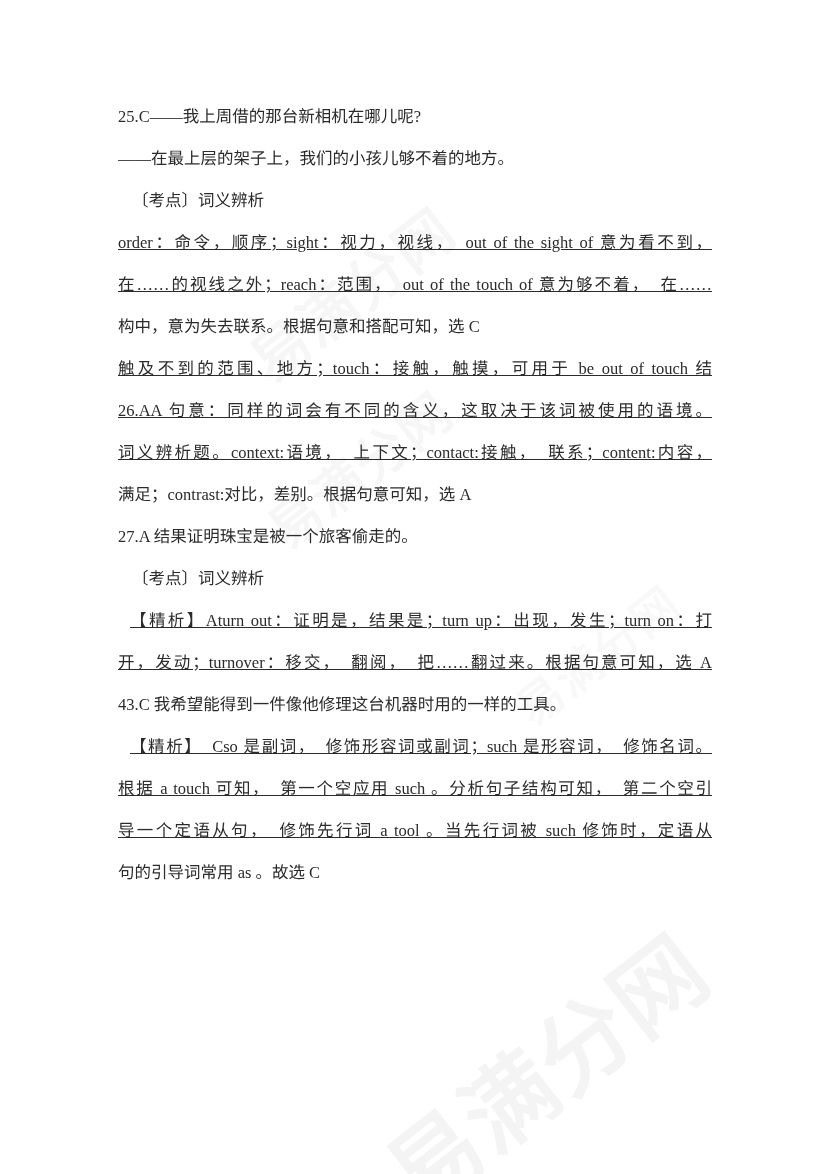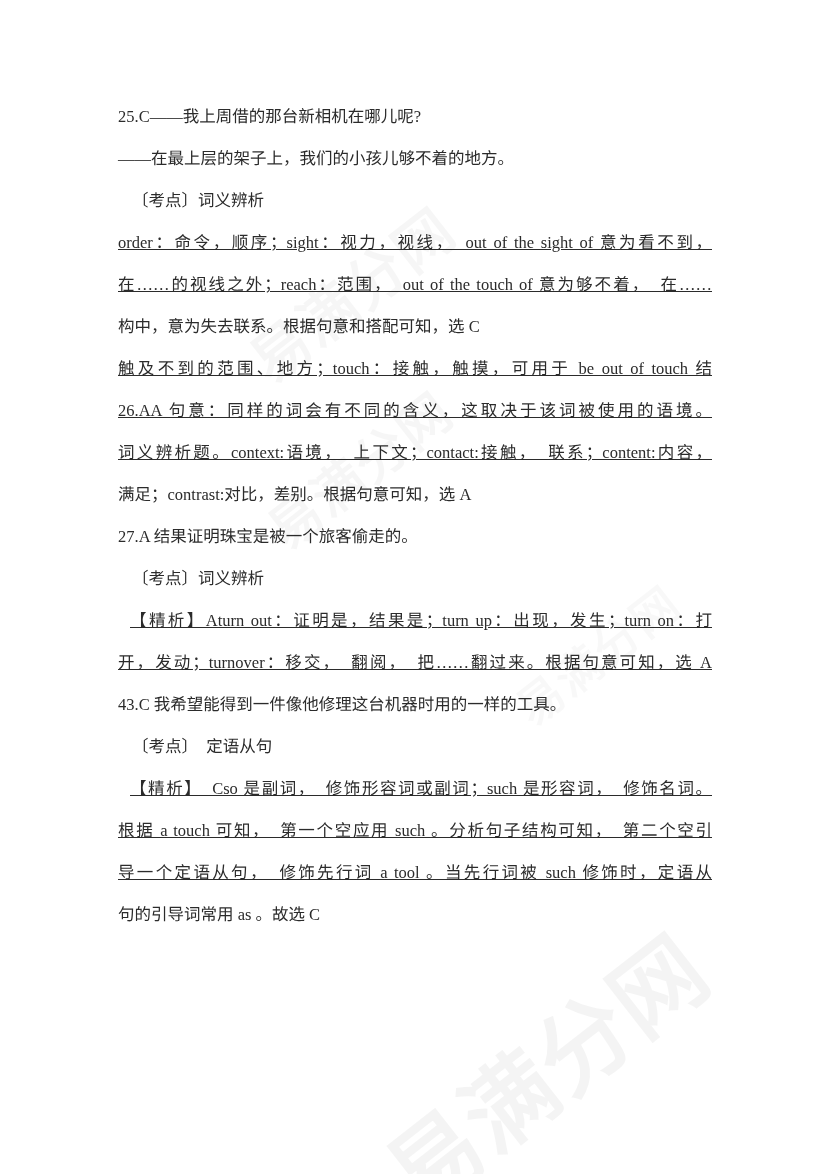--- a/index.html
+++ b/index.html
@@ -99,19 +99,18 @@
       <p class="line">构中，意为失去联系。根据句意和搭配可知，选 C</p>
       <p class="line justify-full">触及不到的范围、地方；touch：接触，触摸，可用于 be out of touch 结</p>
       <p class="line justify-full">26.AA 句意：同样的词会有不同的含义，这取决于该词被使用的语境。</p>
       <p class="line justify-full">词义辨析题。context:语境，　上下文；contact:接触，　联系；content:内容，</p>
       <p class="line">满足；contrast:对比，差别。根据句意可知，选 A</p>
       <p class="line">27.A 结果证明珠宝是被一个旅客偷走的。</p>
       <p class="line indent-1">〔考点〕词义辨析</p>
       <p class="line indent-2 justify-full">【精析】Aturn out：证明是，结果是；turn up：出现，发生；turn on：打</p>
       <p class="line justify-full">开，发动；turnover：移交，　翻阅，　把……翻过来。根据句意可知，选 A</p>
       <p class="line">43.C 我希望能得到一件像他修理这台机器时用的一样的工具。</p>
-      <p class="line indent-1">〔考点〕　定语从句</p>
       <p class="line indent-2 justify-full">【精析】　Cso 是副词，　修饰形容词或副词；such 是形容词，　修饰名词。</p>
       <p class="line justify-full">根据 a touch 可知，　第一个空应用 such 。分析句子结构可知，　第二个空引</p>
       <p class="line justify-full">导一个定语从句，　修饰先行词 a tool 。当先行词被 such 修饰时，定语从</p>
       <p class="line">句的引导词常用 as 。故选 C</p>
     </div>
 </div>
 
 </body></html>

